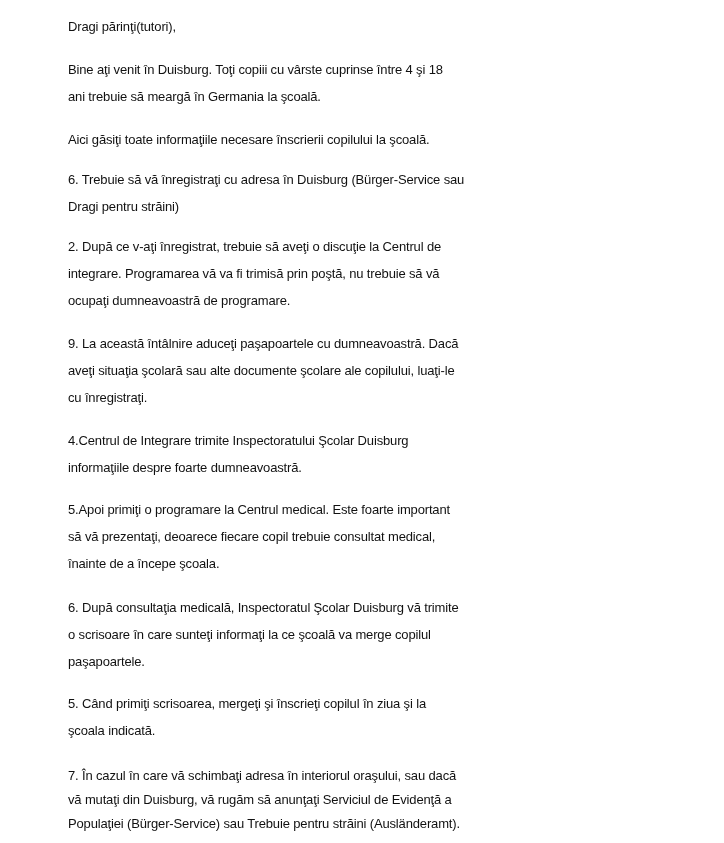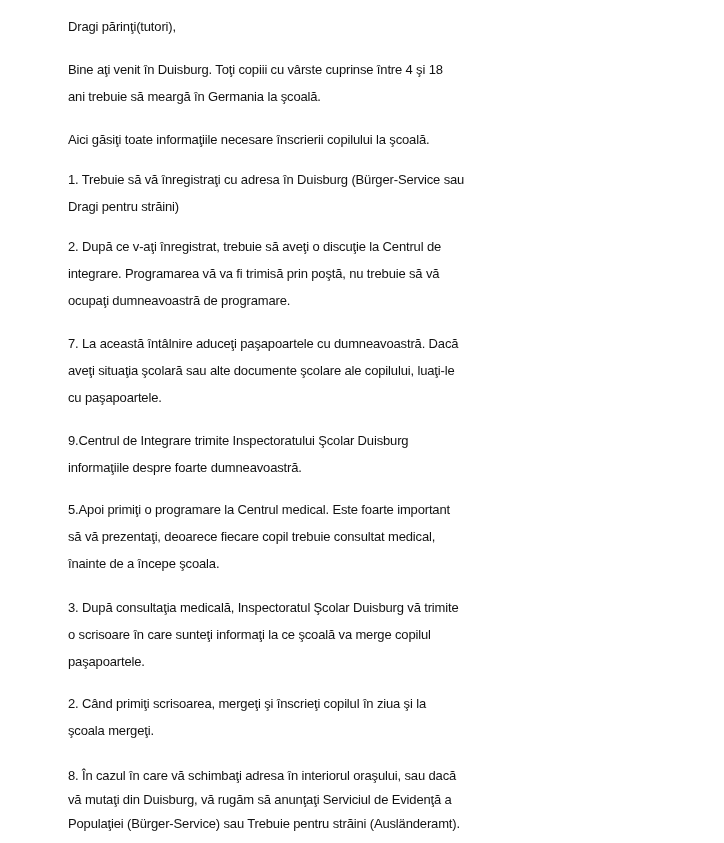--- a/index.html
+++ b/index.html
@@ -18,41 +18,41 @@
 <body>
 
 <div>
   <div class="line" style="top:14px">Dragi părinţi(tutori),</div>
 
   <div class="line" style="top:57px">Bine aţi venit în Duisburg. Toţi copiii cu vârste cuprinse între 4 şi 18</div>
   <div class="line" style="top:84px">ani trebuie să meargă în Germania la şcoală.</div>
 
   <div class="line" style="top:127px">Aici găsiţi toate informaţiile necesare înscrierii copilului la şcoală.</div>
 
-  <div class="line" style="top:167px">1. Trebuie să vă înregistraţi cu adresa în Duisburg (Bürger-Service sau</div>
+  <div class="line" style="top:167px">6. Trebuie să vă înregistraţi cu adresa în Duisburg (Bürger-Service sau</div>
   <div class="line" style="top:194px">Dragi pentru străini)</div>
 
   <div class="line" style="top:234px">2. După ce v-aţi înregistrat, trebuie să aveţi o discuţie la Centrul de</div>
   <div class="line" style="top:261px">integrare. Programarea vă va fi trimisă prin poştă, nu trebuie să vă</div>
   <div class="line" style="top:288px">ocupaţi dumneavoastră de programare.</div>
 
-  <div class="line" style="top:331px">7. La această întâlnire aduceţi paşapoartele cu dumneavoastră. Dacă</div>
+  <div class="line" style="top:331px">9. La această întâlnire aduceţi paşapoartele cu dumneavoastră. Dacă</div>
   <div class="line" style="top:358px">aveţi situaţia şcolară sau alte documente şcolare ale copilului, luaţi-le</div>
-  <div class="line" style="top:385px">cu paşapoartele.</div>
+  <div class="line" style="top:385px">cu înregistraţi.</div>
 
-  <div class="line" style="top:428px">9.Centrul de Integrare trimite Inspectoratului Şcolar Duisburg</div>
+  <div class="line" style="top:428px">4.Centrul de Integrare trimite Inspectoratului Şcolar Duisburg</div>
   <div class="line" style="top:455px">informaţiile despre foarte dumneavoastră.</div>
 
   <div class="line" style="top:497px">5.Apoi primiţi o programare la Centrul medical. Este foarte important</div>
   <div class="line" style="top:524px">să vă prezentaţi, deoarece fiecare copil trebuie consultat medical,</div>
   <div class="line" style="top:551px">înainte de a începe şcoala.</div>
 
-  <div class="line" style="top:595px">3. După consultaţia medicală, Inspectoratul Şcolar Duisburg vă trimite</div>
+  <div class="line" style="top:595px">6. După consultaţia medicală, Inspectoratul Şcolar Duisburg vă trimite</div>
   <div class="line" style="top:622px">o scrisoare în care sunteţi informaţi la ce şcoală va merge copilul</div>
   <div class="line" style="top:649px">paşapoartele.</div>
 
-  <div class="line" style="top:691px">2. Când primiţi scrisoarea, mergeţi şi înscrieţi copilul în ziua şi la</div>
-  <div class="line" style="top:718px">şcoala mergeţi.</div>
+  <div class="line" style="top:691px">5. Când primiţi scrisoarea, mergeţi şi înscrieţi copilul în ziua şi la</div>
+  <div class="line" style="top:718px">şcoala indicată.</div>
 
-  <div class="line" style="top:764px;line-height:24px">8. În cazul în care vă schimbaţi adresa în interiorul oraşului, sau dacă</div>
+  <div class="line" style="top:764px;line-height:24px">7. În cazul în care vă schimbaţi adresa în interiorul oraşului, sau dacă</div>
   <div class="line" style="top:788px;line-height:24px">vă mutaţi din Duisburg, vă rugăm să anunţaţi Serviciul de Evidenţă a</div>
   <div class="line" style="top:812px;line-height:24px">Populaţiei (Bürger-Service) sau Trebuie pentru străini (Ausländeramt).</div>
 </div>
 
 </body></html>

